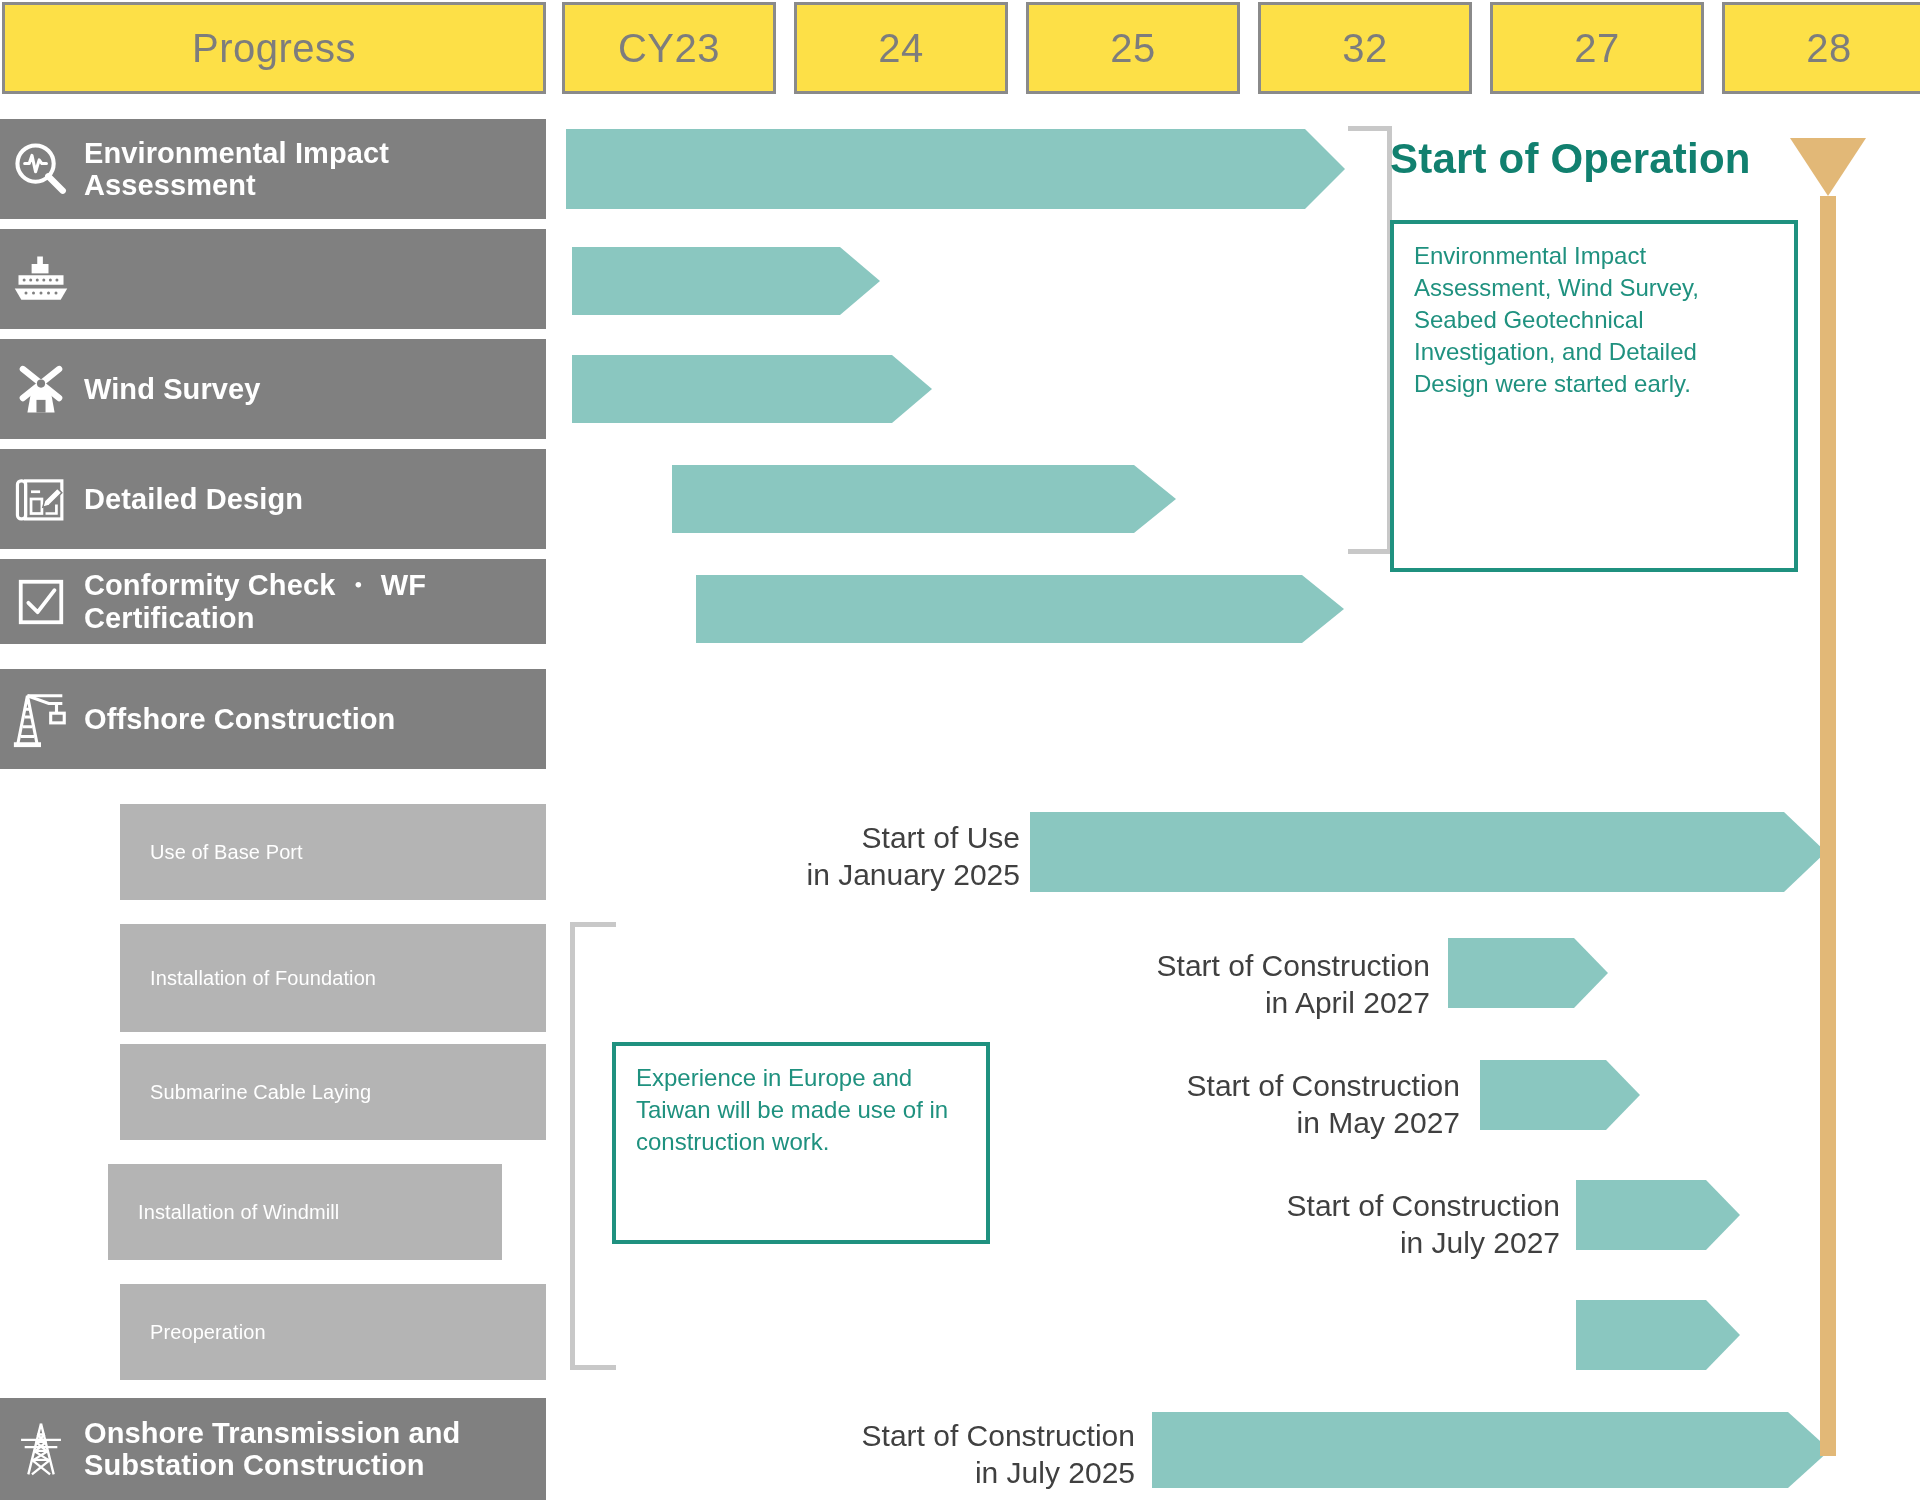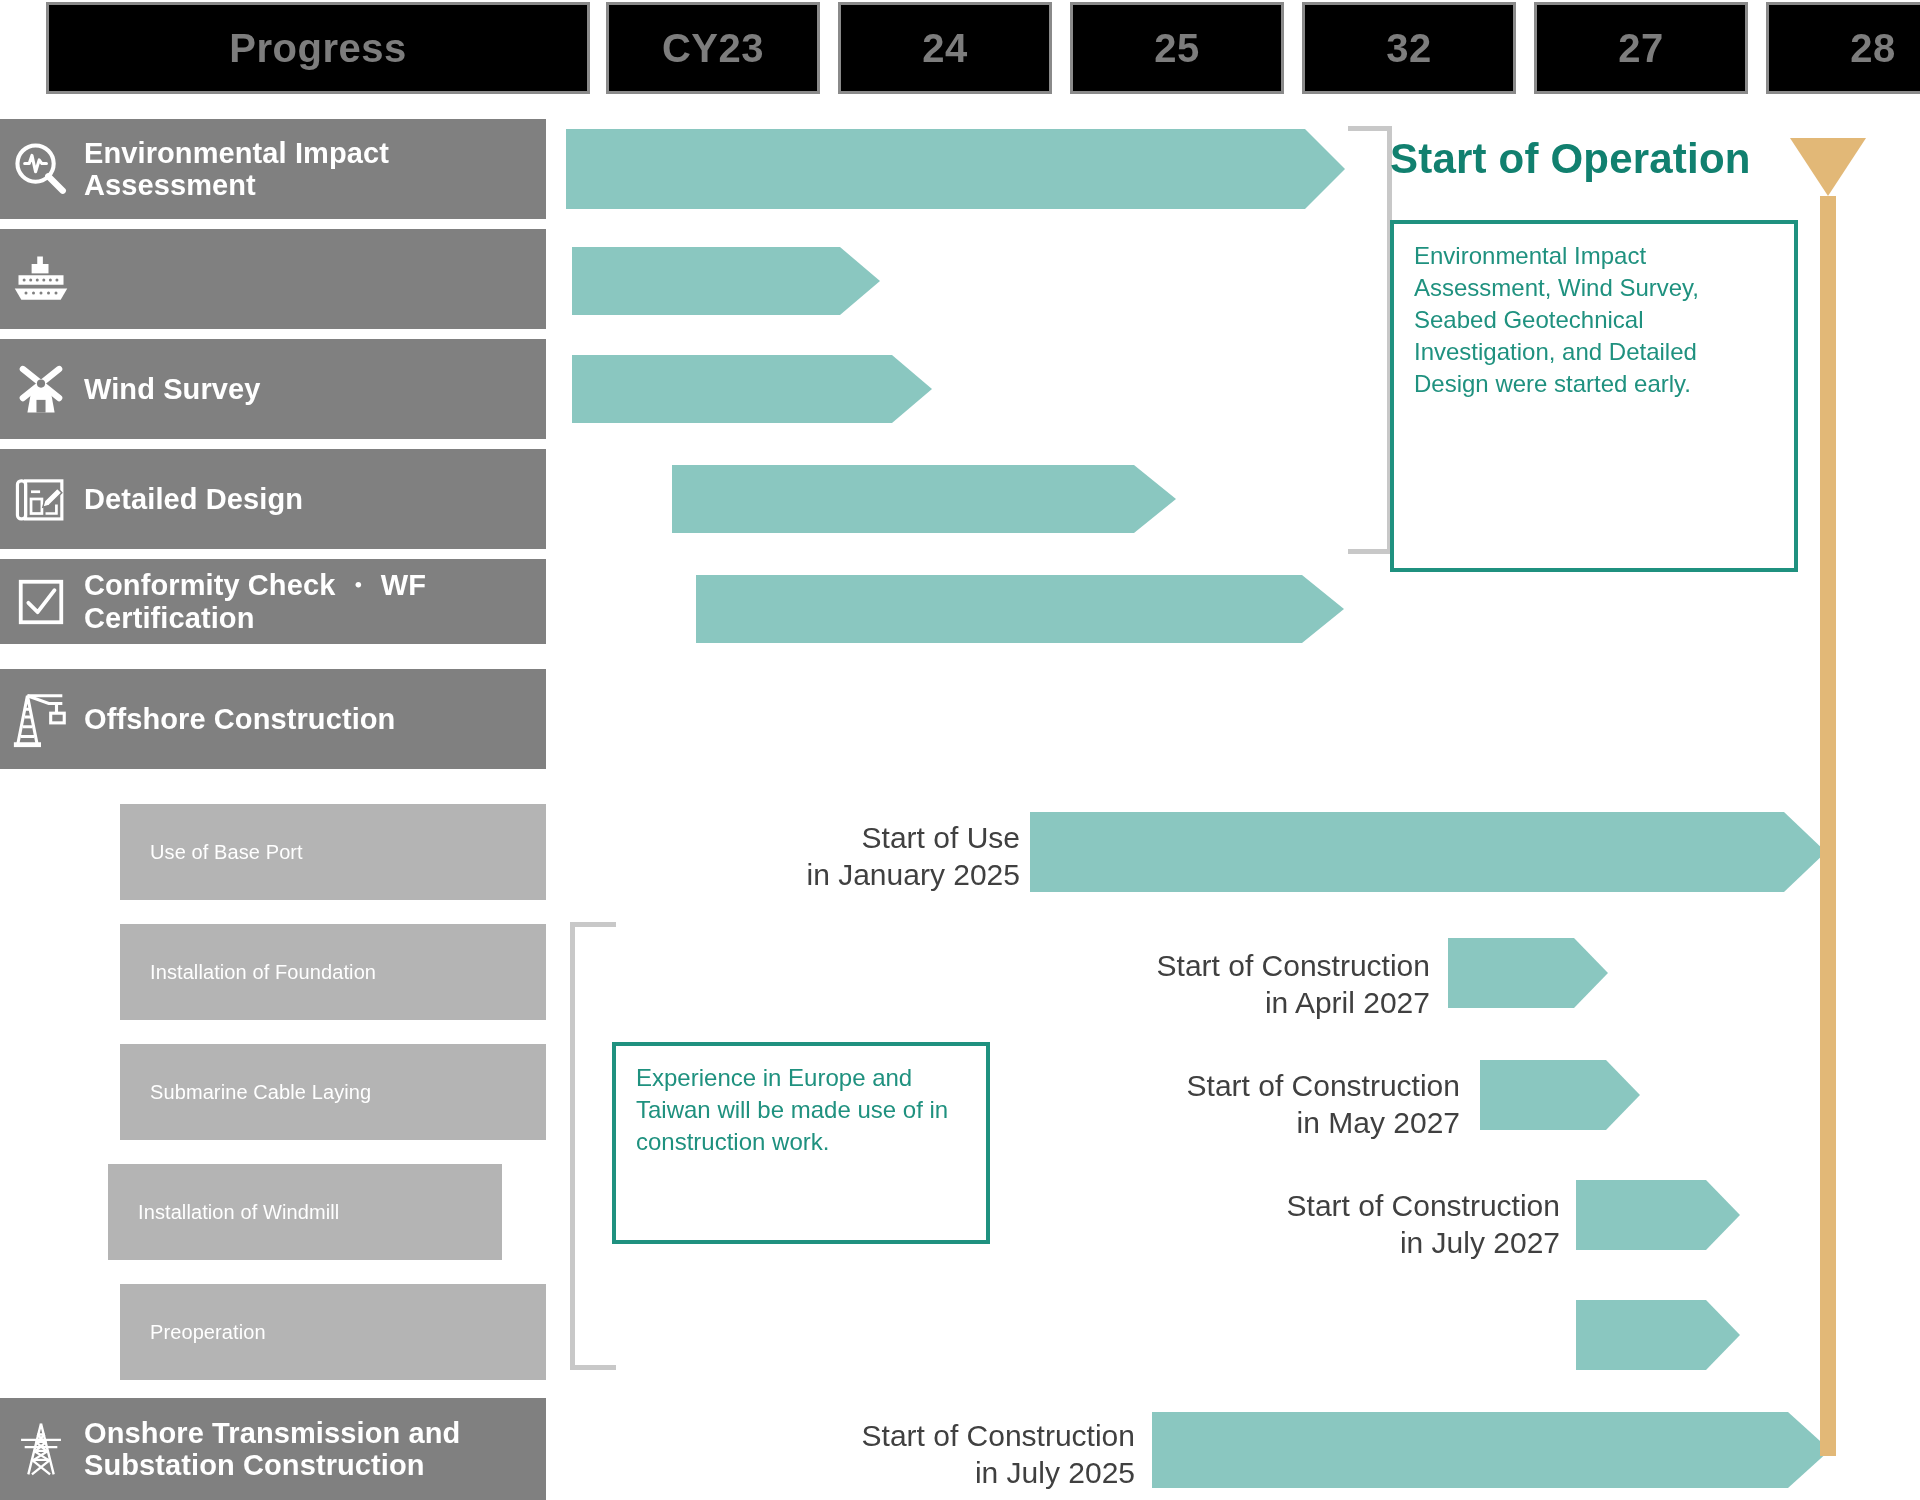--- a/index.html
+++ b/index.html
@@ -6,23 +6,23 @@
   body{
     width:1920px;height:1500px;position:relative;overflow:hidden;
     font-family:"Liberation Sans", sans-serif;
     -webkit-font-smoothing:antialiased;
   }
   .root{position:absolute;left:0;top:0;width:1920px;height:1500px;}
 
   
   .hdr-cell{
     position:absolute;box-sizing:border-box;
-    border:3px solid #8a8a8a;background:#000000;
+    border:3px solid #8a8a8a;background:#fde047;
     display:flex;align-items:center;justify-content:center;
-    color:#7d7d7d;font-weight:700;letter-spacing:.5px;margin-left:44px;
+    color:#7d7d7d;font-weight:400;letter-spacing:.5px;
   }
   .hdr-progress{left:2px;top:2px;width:544px;height:92px;font-size:40px;}
   .hdr-year{top:2px;width:214px;height:92px;font-size:40px;}
 
   
   .task{
     position:absolute;box-sizing:border-box;
     background:#808080;display:flex;align-items:center;
     color:#ffffff;
   }
@@ -194,21 +194,21 @@
         </g>
         <rect x="4" y="56" width="28" height="5" fill="#fff"></rect>
       </svg>
     </span>
     <span class="lbl">Offshore Construction</span>
   </div>
 
   <div class="sub" style="left:120px;top:804px;width:426px;height:96px;">
     <span class="lbl">Use of Base Port</span>
   </div>
-  <div class="sub" style="left:120px;top:924px;width:426px;height:96px;">
+  <div class="sub" style="left:120px;top:924px;width:426px;height:108px;">
     <span class="lbl">Installation of
 Foundation</span>
   </div>
   <div class="sub" style="left:120px;top:1044px;width:426px;height:96px;">
     <span class="lbl">Submarine Cable
 Laying</span>
   </div>
   <div class="sub" style="left:108px;top:1164px;width:394px;height:96px;">
     <span class="lbl">Installation of Windmill</span>
   </div>

